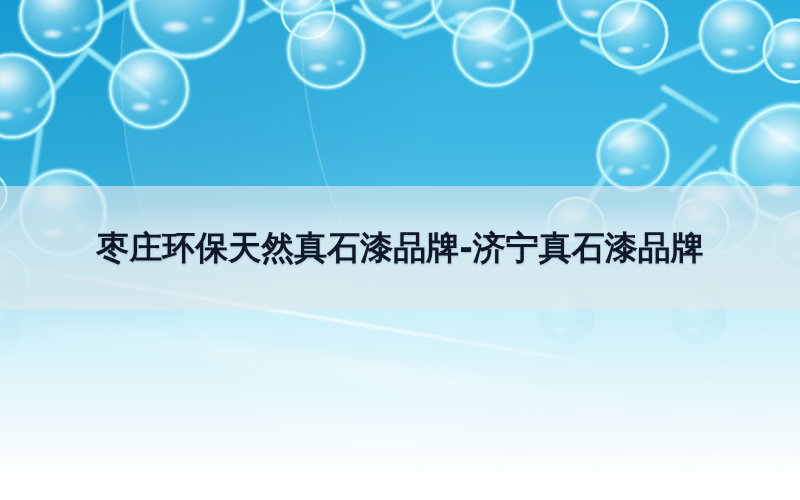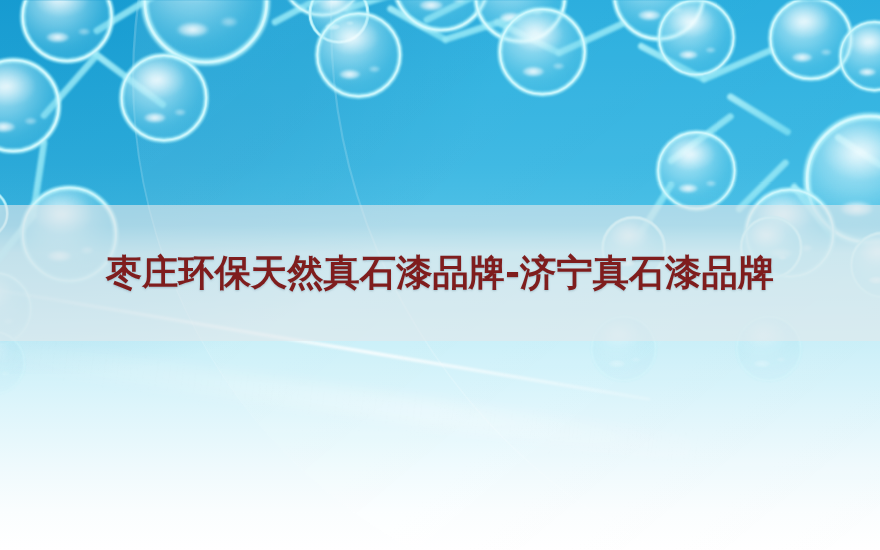--- a/index.html
+++ b/index.html
@@ -105,21 +105,21 @@
     width: 800px;
     height: 124px;
     background: rgba(226,233,236,0.62);
     display: flex;
     align-items: center;
     justify-content: center;
   }
   .band-title {
     font-size: 33px;
     font-weight: bold;
-    color: #7f1d1d;
+    color: #0f172a;
     letter-spacing: 0px;
     white-space: nowrap;
     text-shadow: 0 1px 2px rgba(70,110,130,0.33);
     font-family: "DejaVu Sans", "Liberation Sans", sans-serif;
   }
 </style>
 </head>
 <body>
 
 <div id="banner">

